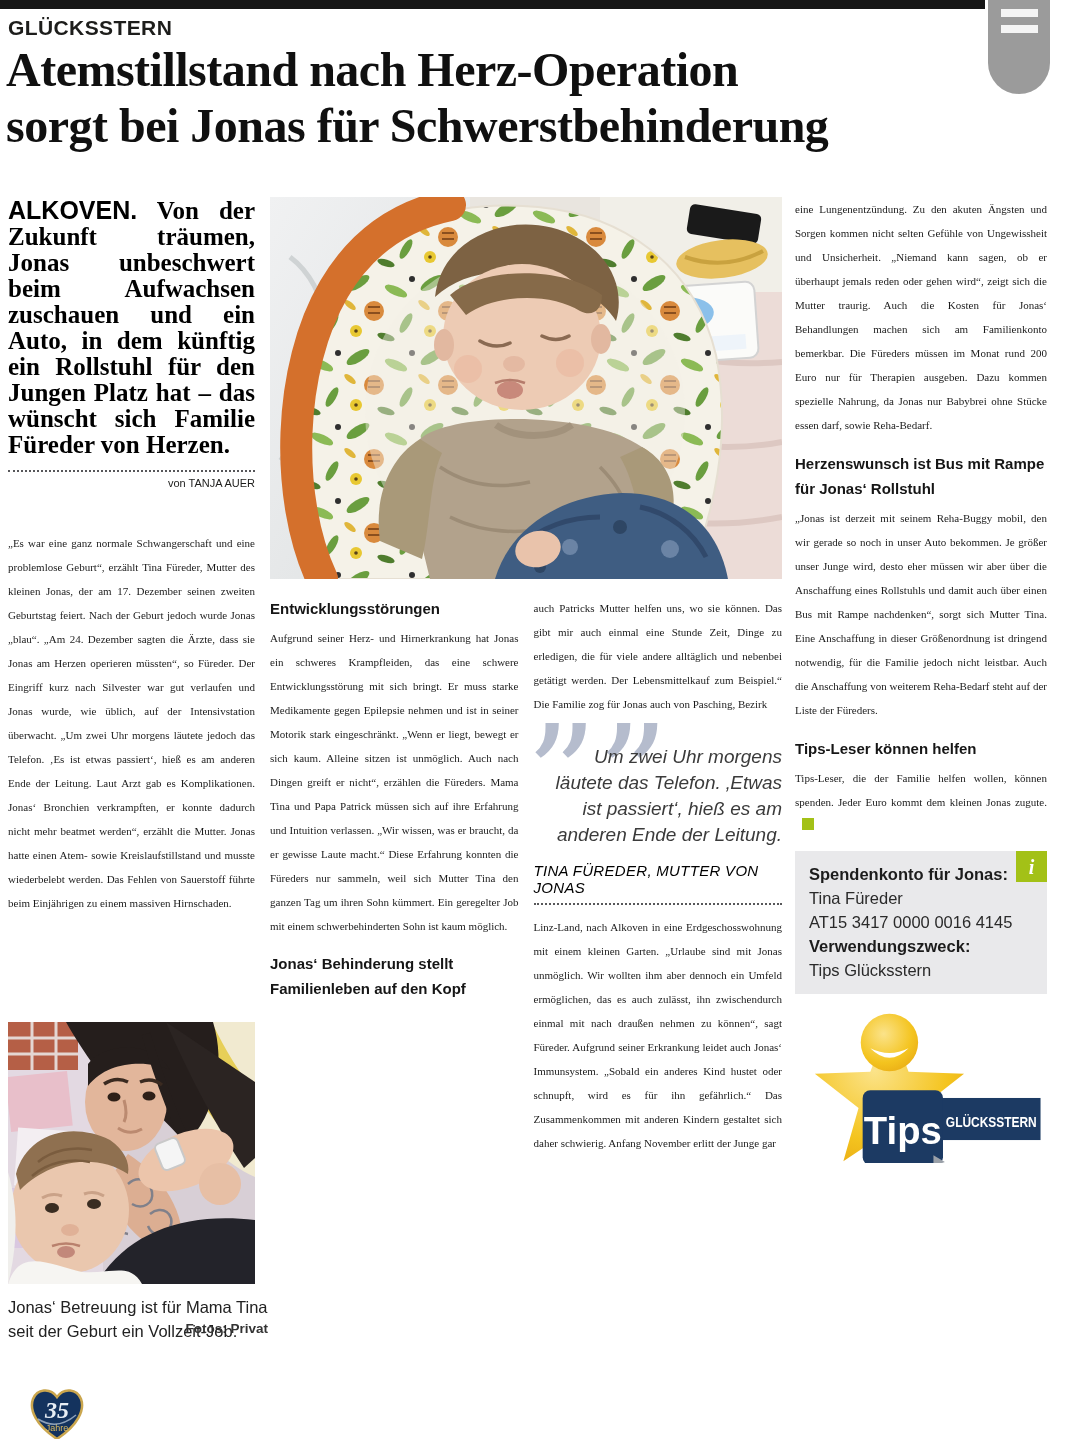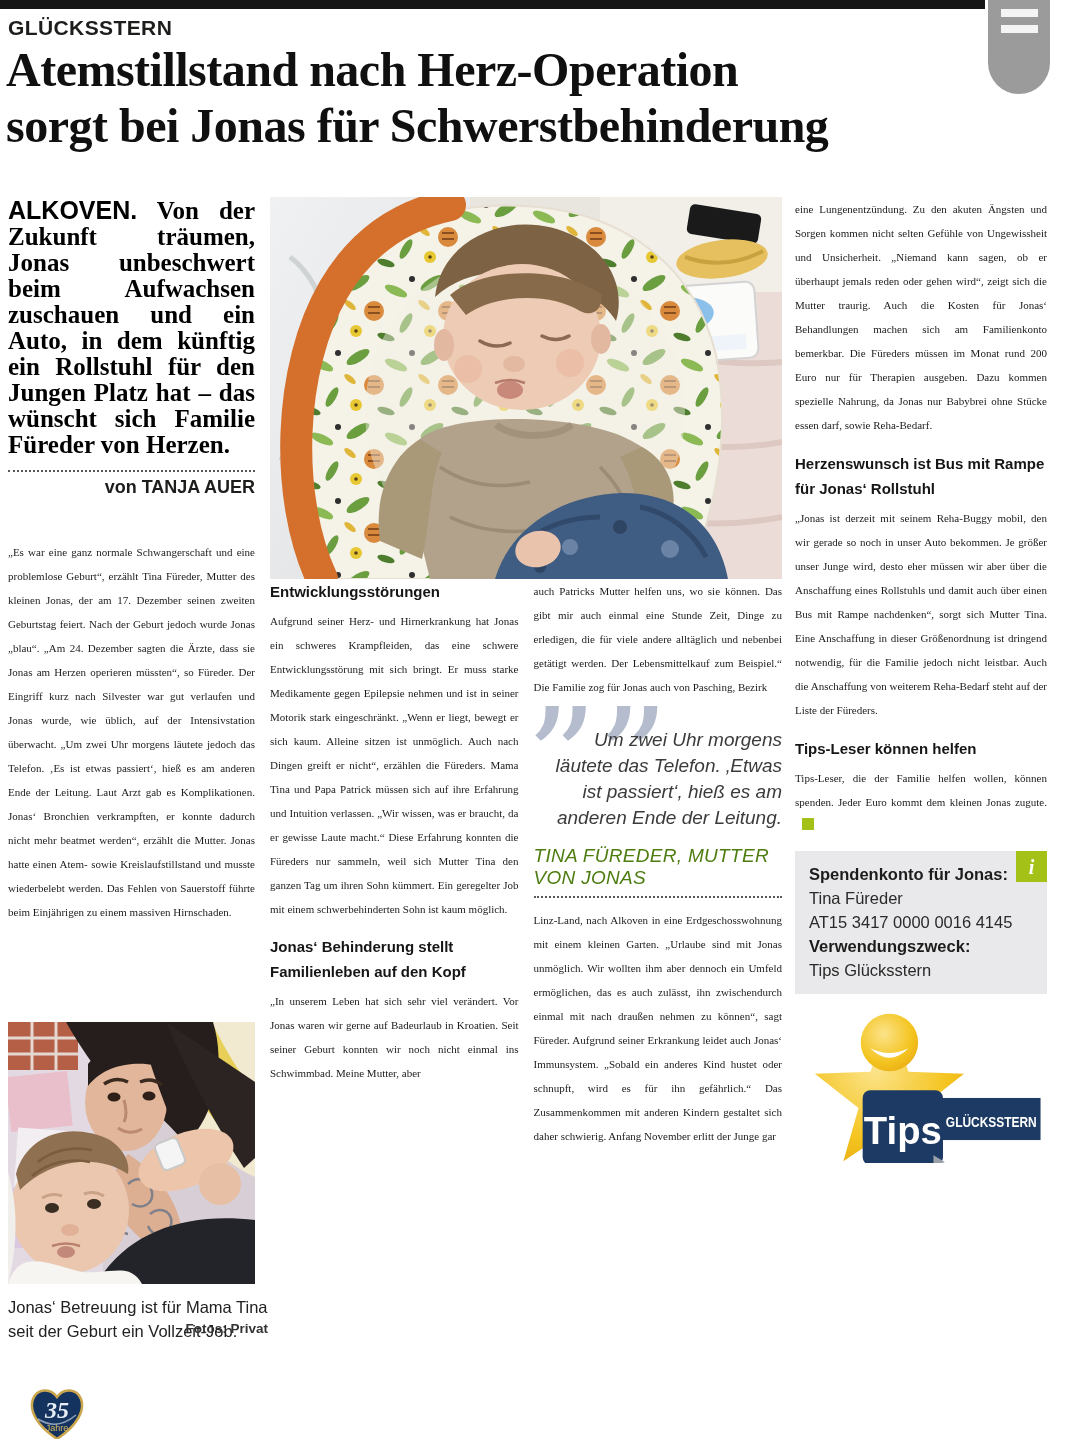--- a/index.html
+++ b/index.html
@@ -23,42 +23,42 @@
   
   .coltext { font-size:11px; line-height:24px; text-align:justify; margin:0;font-family:Liberation Serif, serif; }
   .colhead { font-family:"Liberation Sans","DejaVu Sans",sans-serif; font-weight:bold;
              font-size:15px; line-height:25px; margin:0 0 5px; color:#161616; text-align:left; }
 
   
   .col1 { position:absolute; left:8px; top:197px; width:247px; }
   .intro { font-size:25px; line-height:26px; font-weight:bold; text-align:justify; margin:0; color:#000000; }
   .intro .lead { font-family:"Liberation Sans","DejaVu Sans",sans-serif; }
   .byline-rule { border-top:2.5px dotted #57575a; margin:12px 0 0; }
-  .byline { font-family:"Liberation Sans","DejaVu Sans",sans-serif; font-weight:bold;
-            font-size:18px; text-align:right; margin:5px 0 0; color:#1d1d1b; }
+  .byline { font-family:"Liberation Sans","DejaVu Sans",sans-serif; font-weight:normal;
+            font-size:11px; text-align:right; margin:5px 0 0; color:#1d1d1b; }
   .col1 .coltext { margin-top:42px; }
 
   
   .mid { position:absolute; left:270px; top:197px; width:512px; }
   .mainphoto { margin:0; font-size:0; }
   .caption-main { font-family:"Liberation Sans","DejaVu Sans",sans-serif; font-size:16.5px;
                   line-height:23px; color:#222; margin:0; padding:7px 0 9px;
                   border-bottom:1.5px solid #aaaaaa; text-align:left; }
-  .midcols { display:flex; gap:15px; margin-top:0; }
+  .midcols { display:flex; gap:15px; margin-top:17px; }
   .mcol { width:248.5px; }
 
   
   .pullquote { position:relative; margin:12px 0 0; padding-top:16px; text-align:right;
                font-family:"Liberation Sans","DejaVu Sans",sans-serif; font-style:italic;
                font-size:19px; line-height:26px; color:#3b3b3b; }
   .qmark { position:absolute; left:-8px; top:-20px; font-family:"DejaVu Serif",serif;
            font-style:normal; font-size:140px; line-height:1; color:#b5bccd; z-index:0; }
   .qtext { position:relative; z-index:1; margin:0; }
   .attribution { font-family:"Liberation Sans","DejaVu Sans",sans-serif; font-style:italic;
-                 font-size:19px; letter-spacing:.3px; color:#4d7c0f; margin:14px 0 0; text-align:left; }
+                 font-size:15px; letter-spacing:.3px; color:#000000; margin:14px 0 0; text-align:left; }
   .dotrule { border-bottom:2.5px dotted #58585a; margin:7px 0 10px; }
 
   
   .col4 { position:absolute; left:795px; top:197px; width:252px; }
   .col4 .colhead { margin-top:14px; }
   .endmark { display:inline-block; width:12px; height:12px; background:#a3c117; margin-left:7px; }
 
   .infobox { position:relative; background:#e9e9eb; margin-top:13px; padding:11px 14px 12px;
              font-family:"Liberation Sans","DejaVu Sans",sans-serif; font-size:16.5px;
              line-height:24px; color:#2a2a2a; }
@@ -175,21 +175,20 @@
         <ellipse cx="268" cy="352" rx="23" ry="18" fill="#e9c3ab" transform="rotate(-14 268 352)"></ellipse>
       </svg>
     </figure>
 
     <div class="midcols">
 
       <div class="mcol">
         <h3 class="colhead">Entwicklungsstörungen</h3>
         <p class="coltext">Aufgrund seiner Herz- und Hirnerkrankung hat Jonas ein schweres Krampfleiden, das eine schwere Entwicklungsstörung mit sich bringt. Er muss starke Medikamente gegen Epilepsie nehmen und ist in seiner Motorik stark eingeschränkt. „Wenn er liegt, bewegt er sich kaum. Alleine sitzen ist unmöglich. Auch nach Dingen greift er nicht“, erzählen die Füreders. Mama Tina und Papa Patrick müssen sich auf ihre Erfahrung und Intuition verlassen. „Wir wissen, was er braucht, da er gewisse Laute macht.“ Diese Erfahrung konnten die Füreders nur sammeln, weil sich Mutter Tina den ganzen Tag um ihren Sohn kümmert. Ein geregelter Job mit einem schwerbehinderten Sohn ist kaum möglich.</p>
         <h3 class="colhead" style="margin-top:13px;">Jonas‘ Behinderung stellt Familienleben auf den Kopf</h3>
-        <p class="coltext">„In unserem Leben hat sich sehr viel verändert. Vor Jonas waren wir gerne auf Badeurlaub in Kroatien. Seit seiner Geburt konnten wir noch nicht einmal ins Schwimmbad. Meine Mutter, aber</p>
       </div>
 
       <div class="mcol">
         <p class="coltext">auch Patricks Mutter helfen uns, wo sie können. Das gibt mir auch einmal eine Stunde Zeit, Dinge zu erledigen, die für viele andere alltäglich und nebenbei getätigt werden. Der Lebensmittelkauf zum Beispiel.“ Die Familie zog für Jonas auch von Pasching, Bezirk</p>
         <div class="pullquote">
           <span class="qmark">””</span>
           <p class="qtext">Um zwei Uhr morgens läutete das Telefon. ‚Etwas ist passiert‘, hieß es am anderen Ende der Leitung.</p>
         </div>
         <p class="attribution">TINA FÜREDER, MUTTER VON JONAS</p>
         <div class="dotrule"></div>

